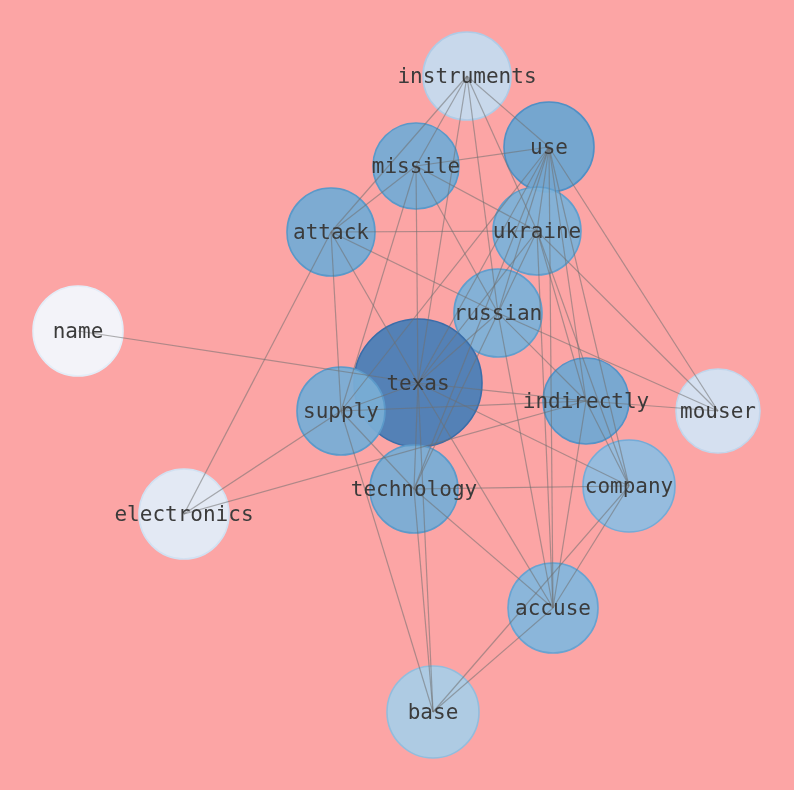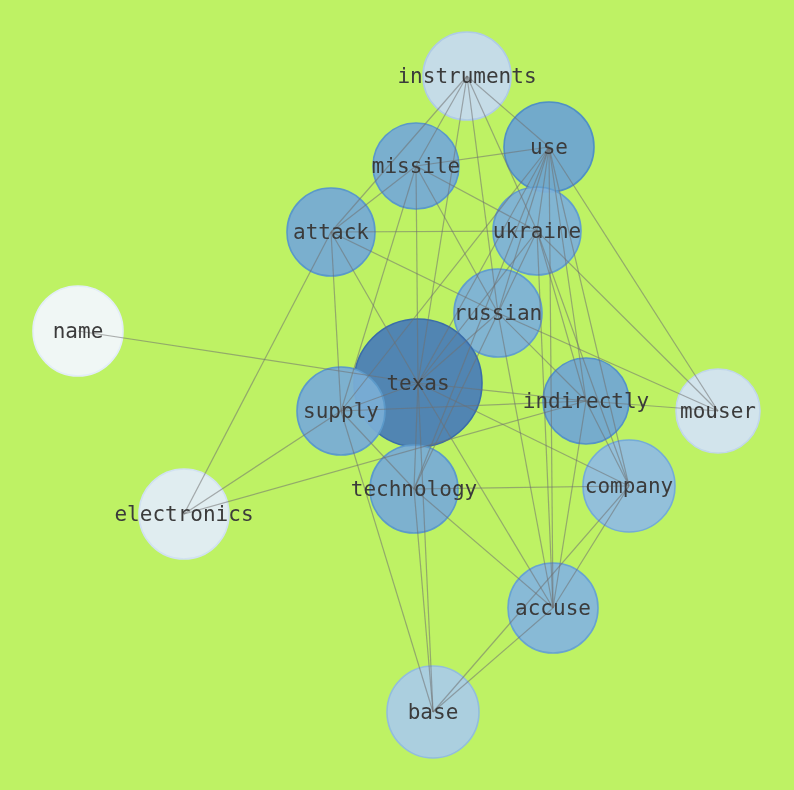--- a/index.html
+++ b/index.html
@@ -4,21 +4,21 @@
 <style>
   html, body {
     margin: 0;
     padding: 0;
     background: #ffffff;
   }
   .figure-wrap {
     width: 794px;
     height: 790px;
     position: relative;
-    background: #bef264;
+    background: #fca5a5;
     overflow: hidden;
   }
   svg {
     display: block;
   }
   .node-label {
     font-family: "DejaVu Sans Mono", "Liberation Mono", monospace;
     fill: #3b3b3b;
     text-anchor: middle;
   }

